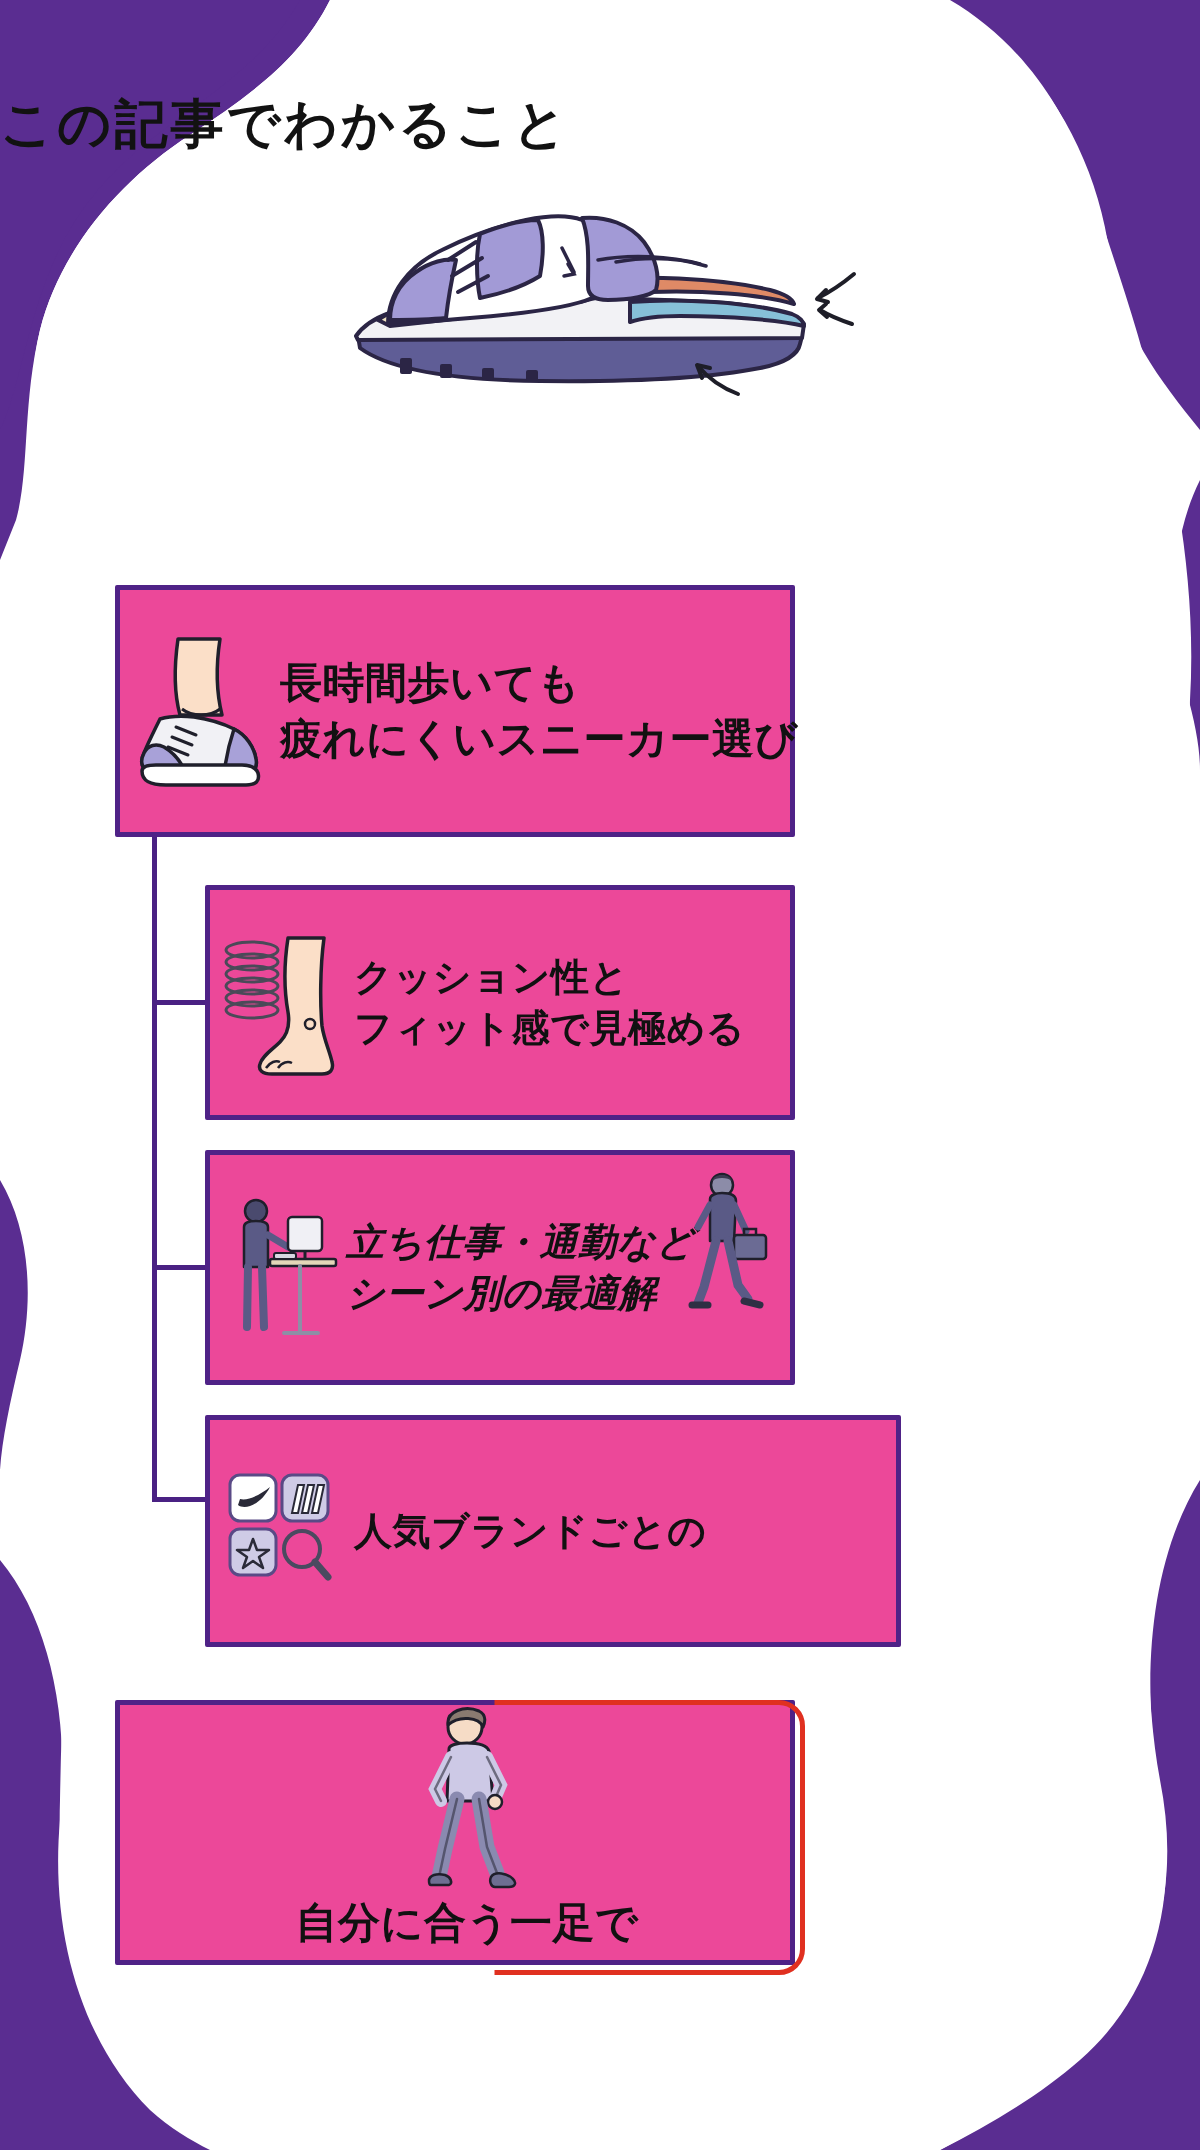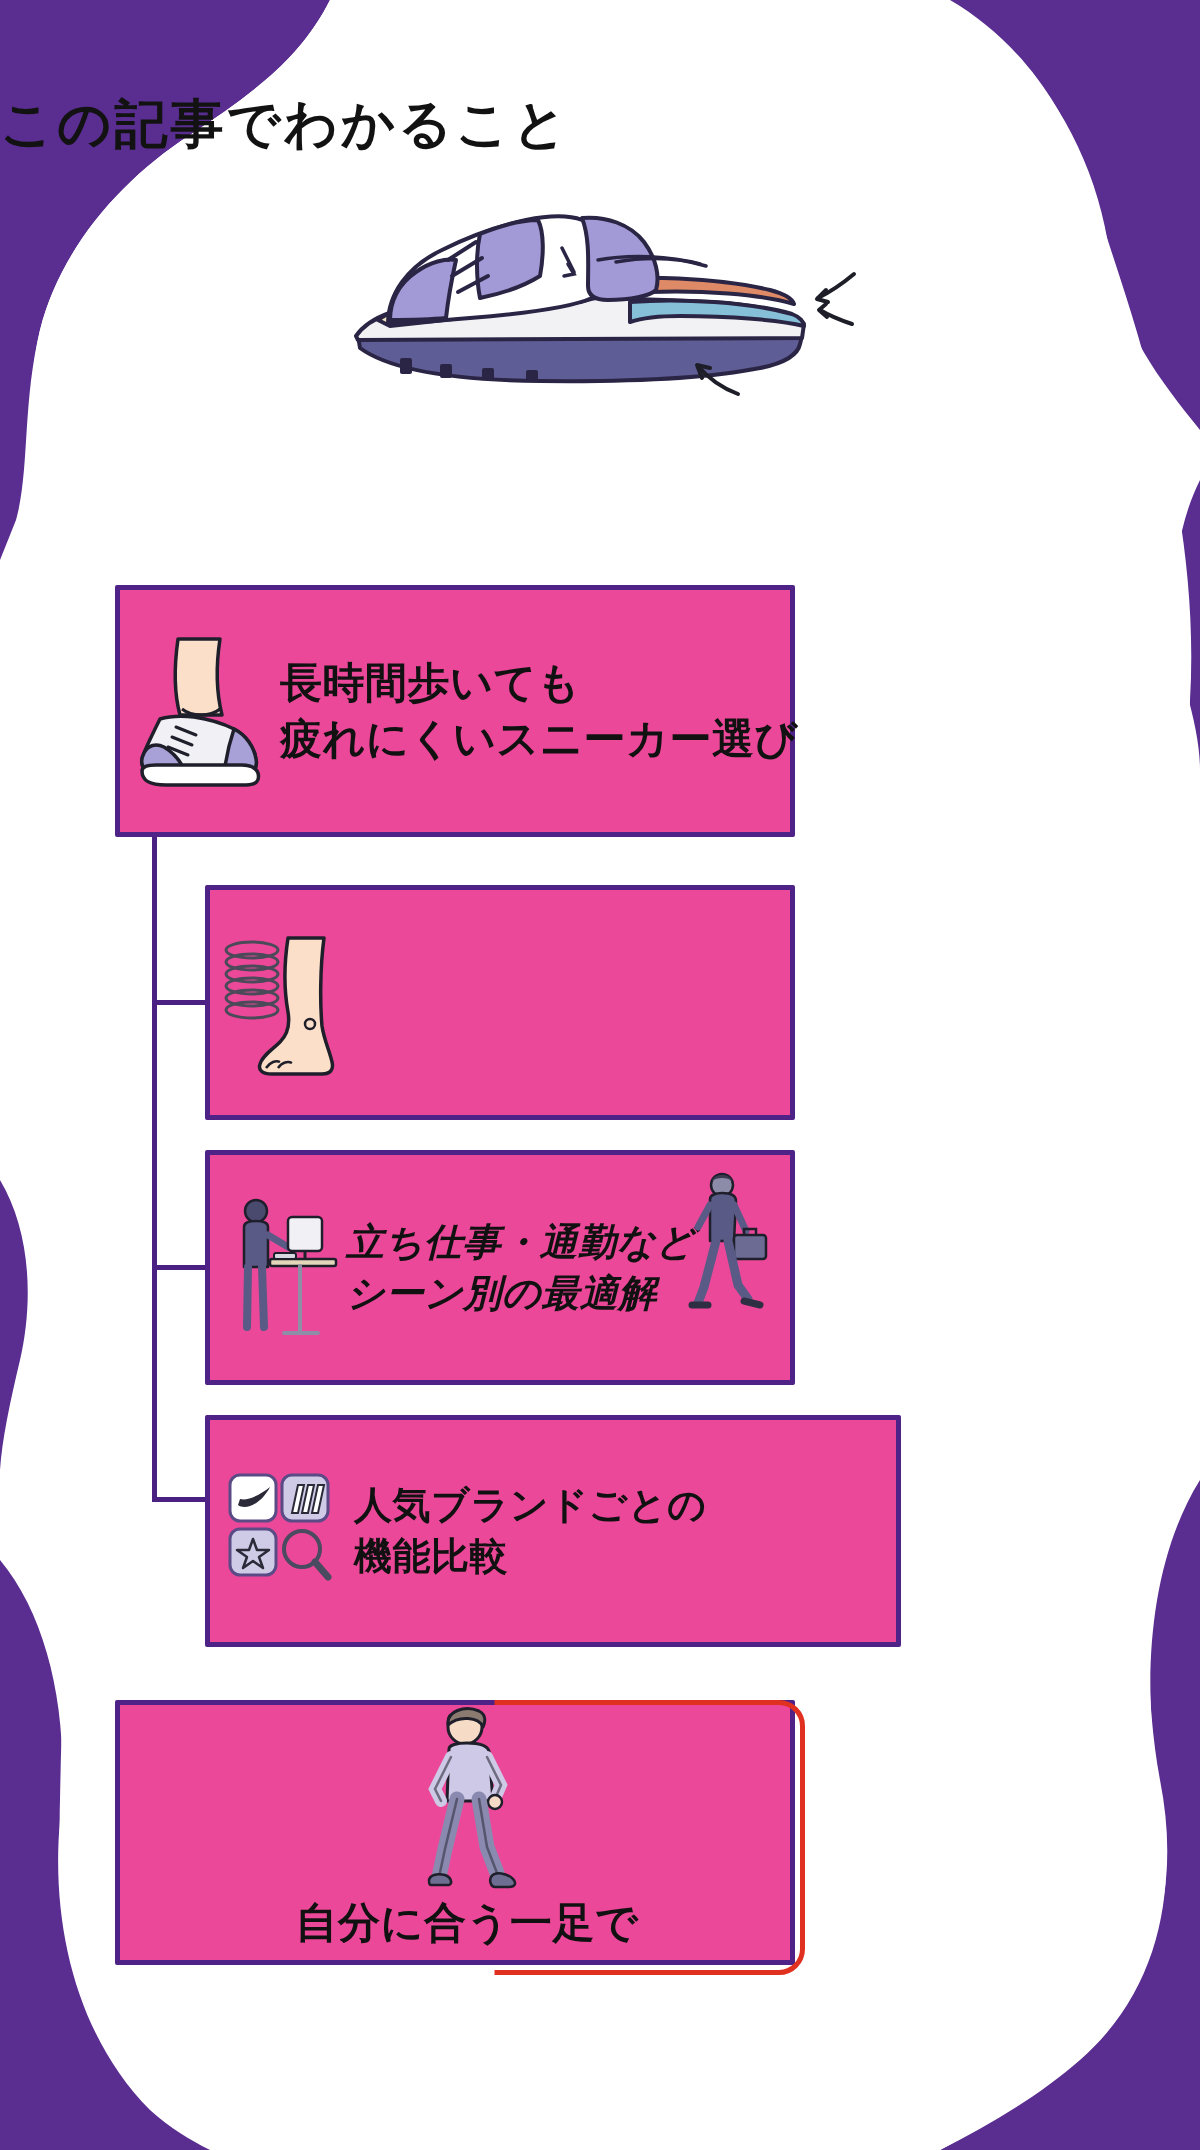--- a/index.html
+++ b/index.html
@@ -280,20 +280,24 @@
                    C102,76 102,40 106,10 Z" fill="#fbdfc8" stroke="#1f1f2b" stroke-width="3.5" stroke-linejoin="round"></path>
 
           <circle cx="92" cy="96" r="5" fill="none" stroke="#1f1f2b" stroke-width="2.5"></circle>
 
           <g stroke="#1f1f2b" stroke-width="2.5" fill="none">
             <path d="M48,140 C52,134 58,132 62,134"></path>
             <path d="M60,140 C64,134 70,133 74,135"></path>
           </g>
         </svg>
       </div>
+      <div>
+        <div class="card-text">クッション性と</div>
+        <div class="card-text">フィット感で見極める</div>
+      </div>
     </div>
 
     <div class="card card-3">
       <div class="card-illu">
         <svg viewBox="0 0 110 150" width="110" height="150" aria-hidden="true">
 
           <circle cx="26" cy="18" r="11" fill="#4a4a6e" stroke="#1f1f2b" stroke-width="2.5"></circle>
 
           <path d="M14,34 C14,30 18,28 26,28 C34,28 38,30 38,34 L38,74 L14,74 Z" fill="#5a5a86" stroke="#1f1f2b" stroke-width="2.5" stroke-linejoin="round"></path>
 
@@ -354,21 +358,20 @@
 
           <rect x="2" y="58" width="46" height="46" rx="10" fill="#cfcbe6" stroke="#5a4a86" stroke-width="3"></rect>
           <path d="M25,68 L29,79 L41,79 L31,86 L35,97 L25,90 L15,97 L19,86 L9,79 L21,79 Z" fill="none" stroke="#2a2a38" stroke-width="2.5" stroke-linejoin="round"></path>
 
           <circle cx="74" cy="78" r="18" fill="none" stroke="#4a4a60" stroke-width="4"></circle>
           <path d="M87,91 L100,106" stroke="#4a4a60" stroke-width="7" stroke-linecap="round"></path>
         </svg>
       </div>
       <div>
         <div class="card-text">人気ブランドごとの</div>
-        <div class="card-text">機能比較</div>
       </div>
     </div>
 
     <div class="card card-5">
       <div class="card-illu">
         <svg viewBox="0 0 125 190" width="125" height="190" aria-hidden="true">
 
           <circle cx="52" cy="22" r="17" fill="#f6dcc6" stroke="#1f1f2b" stroke-width="3"></circle>
 
           <path d="M35,20 C33,6 52,0 66,6 C74,10 72,18 70,22 C66,12 46,10 35,20 Z" fill="#8a7a70" stroke="#1f1f2b" stroke-width="3" stroke-linejoin="round"></path>

